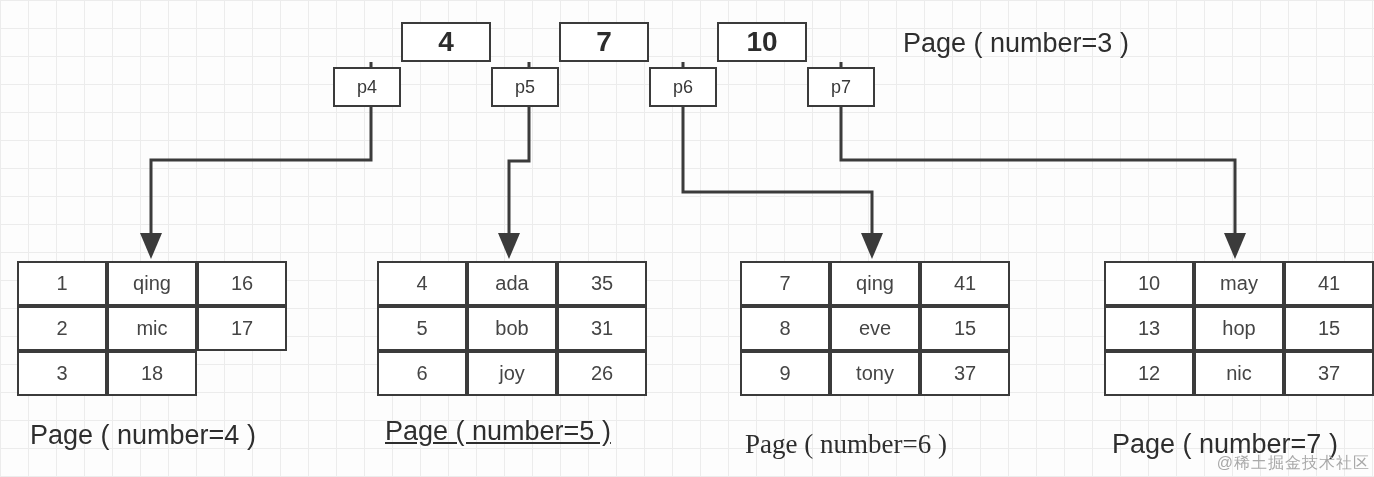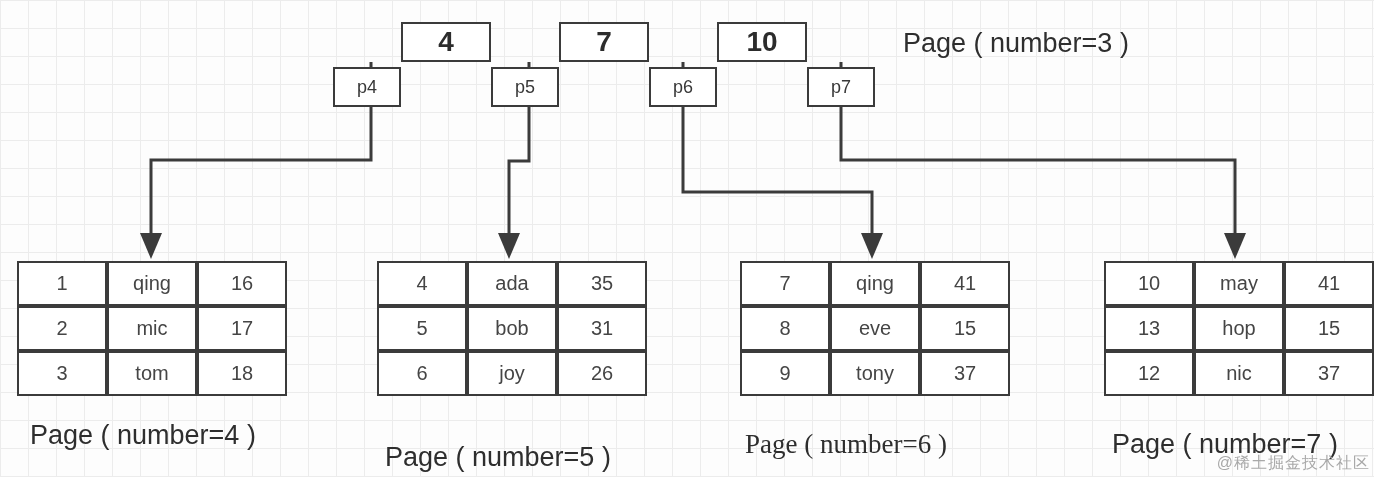--- a/index.html
+++ b/index.html
@@ -35,21 +35,21 @@
   }
   .t1 { left:17px;   top:261px; }
   .t2 { left:377px;  top:261px; }
   .t3 { left:740px;  top:261px; }
   .t4 { left:1104px; top:261px; }
 
   
   .page-label { position:absolute; font-size:27px; color:#2e2e2e; white-space:pre; }
   .lbl-index { left:903px;  top:28px;  }
   .lbl-t1    { left:8px;   top:420px;margin-left:22px; }
-  .lbl-t2    { left:385px;  top:442px; }
+  .lbl-t2    { left:385px;  top:416px;text-decoration:underline; }
   .lbl-t3    { left:745px;  top:429px;font-family:Liberation Serif, serif; }
   .lbl-t4    { left:1112px; top:429px; }
 
   
   .arrows { position:absolute; left:0; top:0; pointer-events:none; }
   .arrows polyline { fill:none; stroke:#3b3b3b; stroke-width:3; }
   .arrows polygon  { fill:#3b3b3b; stroke:none; }
 
   
   .watermark {
@@ -88,21 +88,20 @@
   <div class="page-label lbl-index">Page ( number=3 )</div>
 
   <div class="leaf-table t1">
     <div class="cell">1</div>
     <div class="cell">qing</div>
     <div class="cell">16</div>
     <div class="cell">2</div>
     <div class="cell">mic</div>
     <div class="cell">17</div>
     <div class="cell">3</div>
-    <div class="cell">tom</div>
     <div class="cell">18</div>
   </div>
   <div class="page-label lbl-t1">Page ( number=4 )</div>
 
   <div class="leaf-table t2">
     <div class="cell">4</div>
     <div class="cell">ada</div>
     <div class="cell">35</div>
     <div class="cell">5</div>
     <div class="cell">bob</div>

